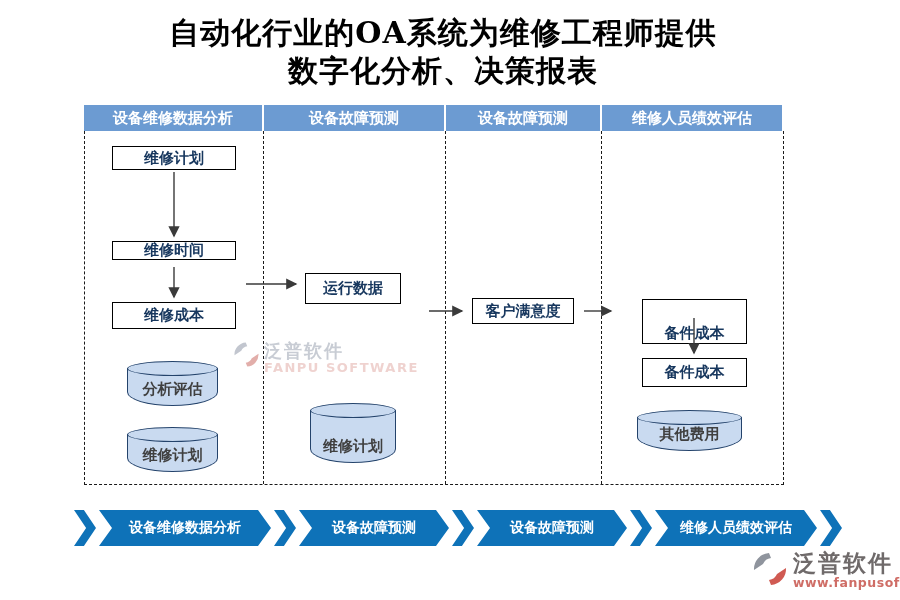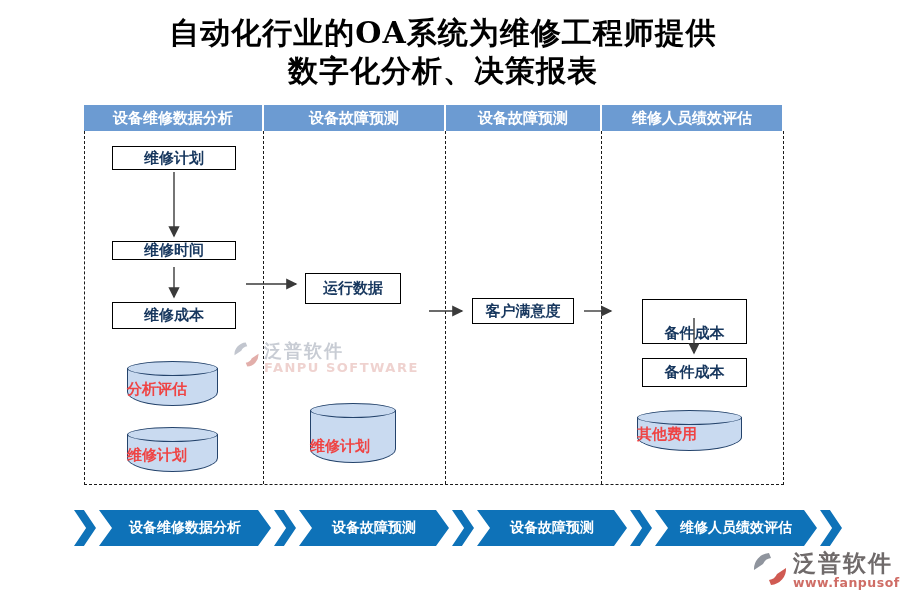--- a/index.html
+++ b/index.html
@@ -25,22 +25,22 @@
             display:flex;align-items:center;justify-content:center;
             color:#17375E;font-weight:bold;font-size:15px;}
 
   
   .cylinder{position:absolute;}
   .cyl-top{position:absolute;left:0;right:0;top:0;height:15px;border-radius:50%;
            background:#C9DAF0;border:1.4px solid #24436B;box-sizing:border-box;z-index:2;}
   .cyl-body{position:absolute;left:0;right:0;top:7px;bottom:0;background:#C9DAF0;
             border:1.4px solid #24436B;border-top:none;box-sizing:border-box;
             border-bottom-left-radius:50% 14px;border-bottom-right-radius:50% 14px;z-index:1;}
-  .cyl-label{position:absolute;left:0;right:0;bottom:7px;z-index:3;
-             color:#ef4444;font-weight:bold;font-size:15px;}
+  .cyl-label{position:absolute;left:0;right:0;bottom:7px;text-align:center;z-index:3;
+             color:#404040;font-weight:bold;font-size:15px;}
 
   
   .arrows{position:absolute;left:0;top:0;width:900px;height:600px;pointer-events:none;}
 
   
   .watermark{position:absolute;left:233px;top:341px;display:flex;align-items:flex-start;gap:4px;opacity:.75;}
   .wm-text-name{font-size:18px;font-weight:bold;color:#b6bcc6;letter-spacing:2px;line-height:19px;}
   .wm-text-sub{font-size:13px;font-weight:bold;color:#eac4c0;letter-spacing:1.5px;}
 
   

